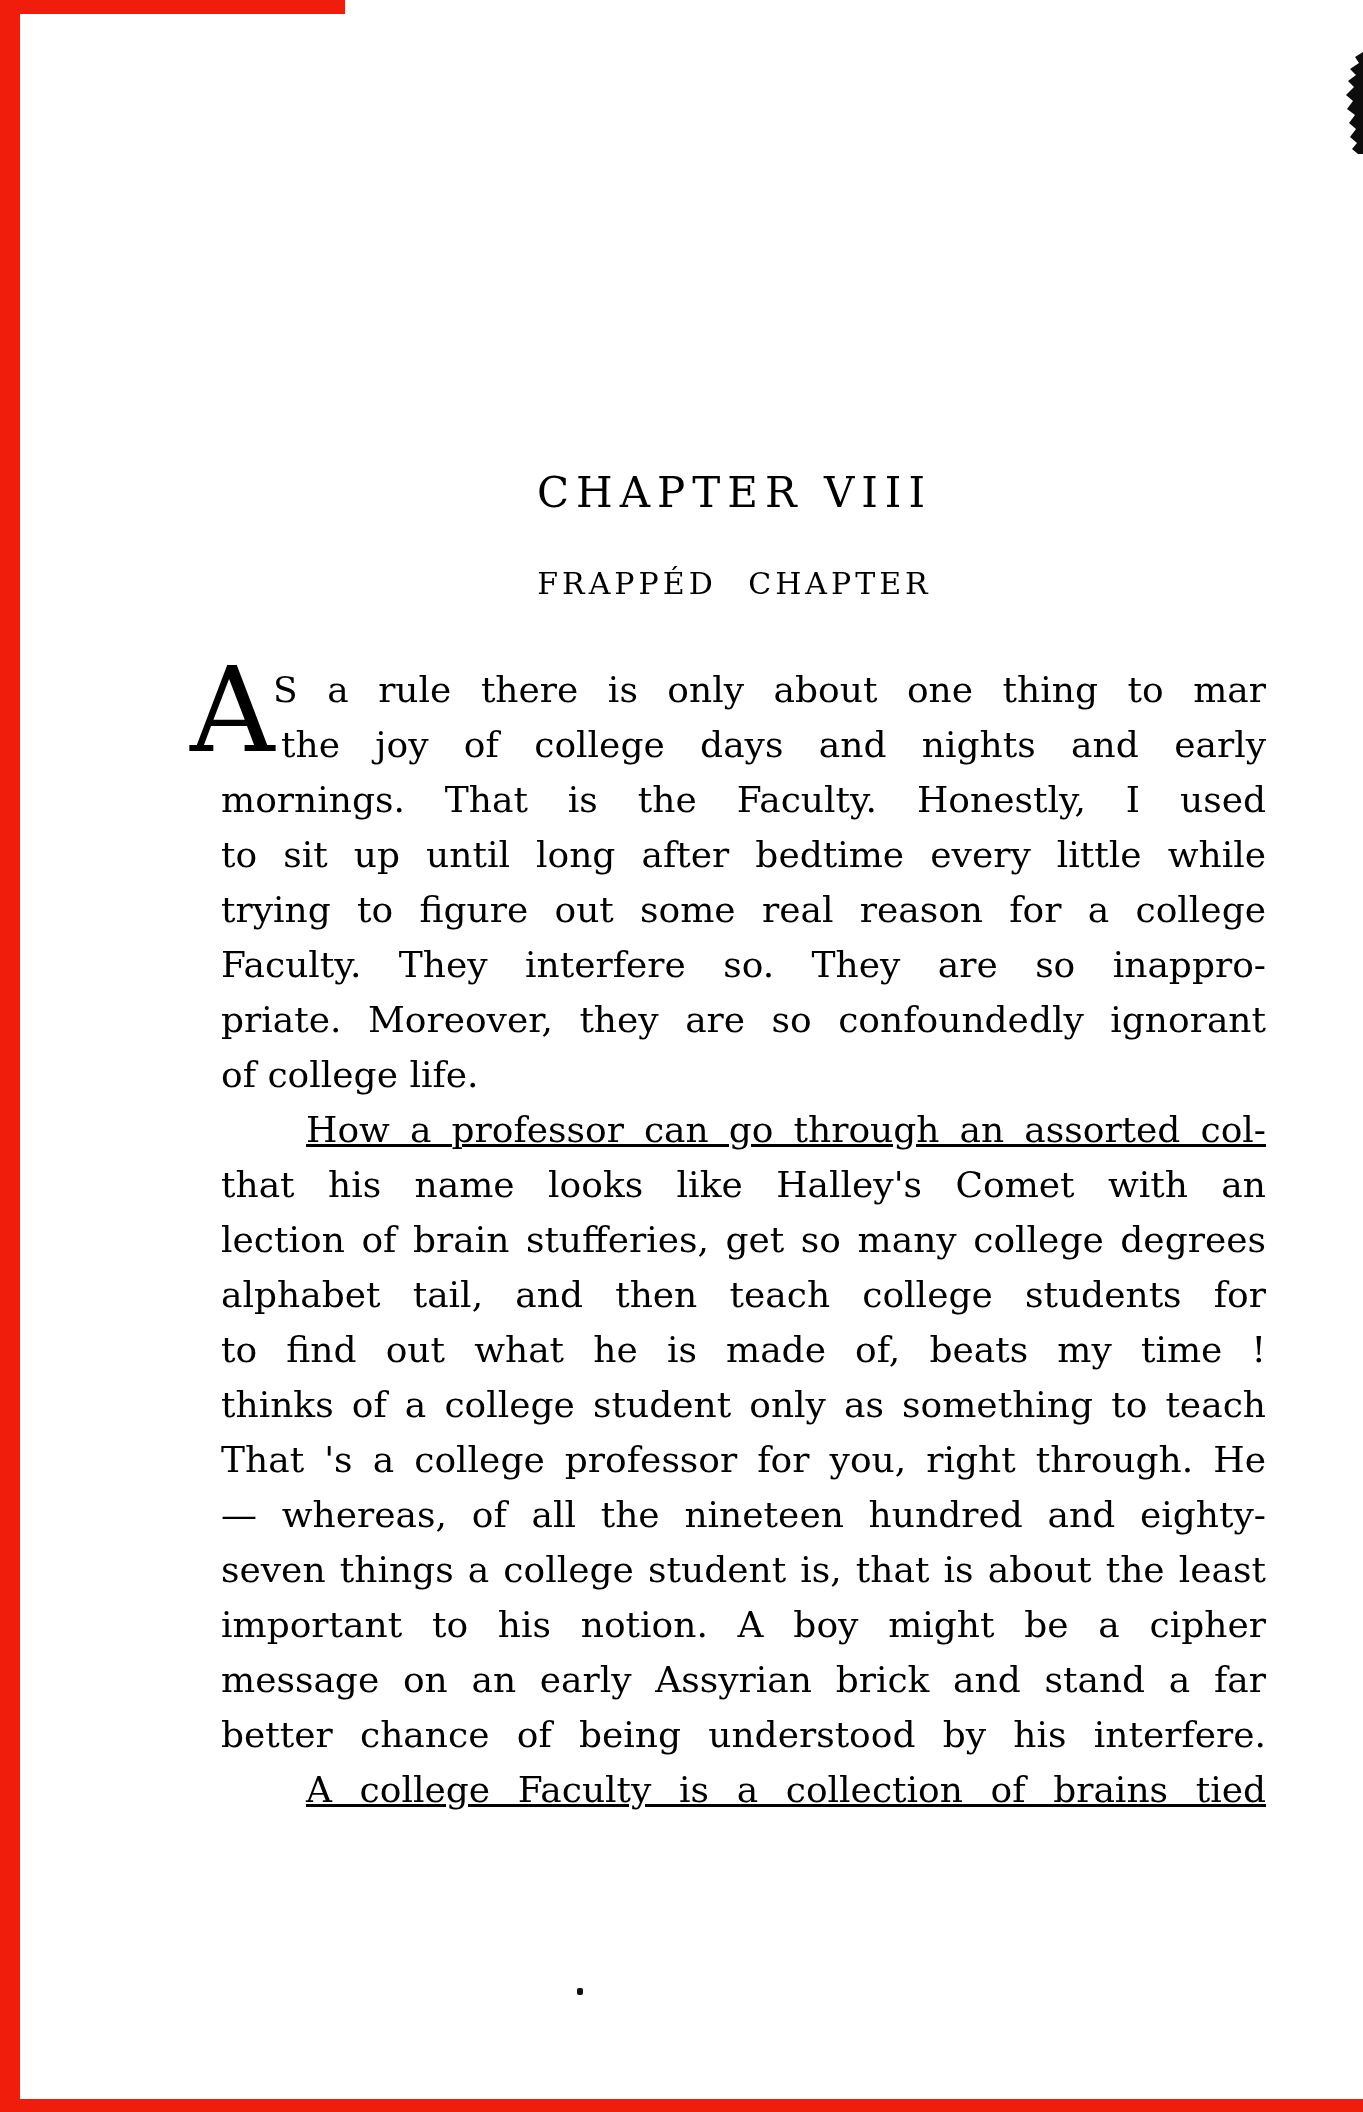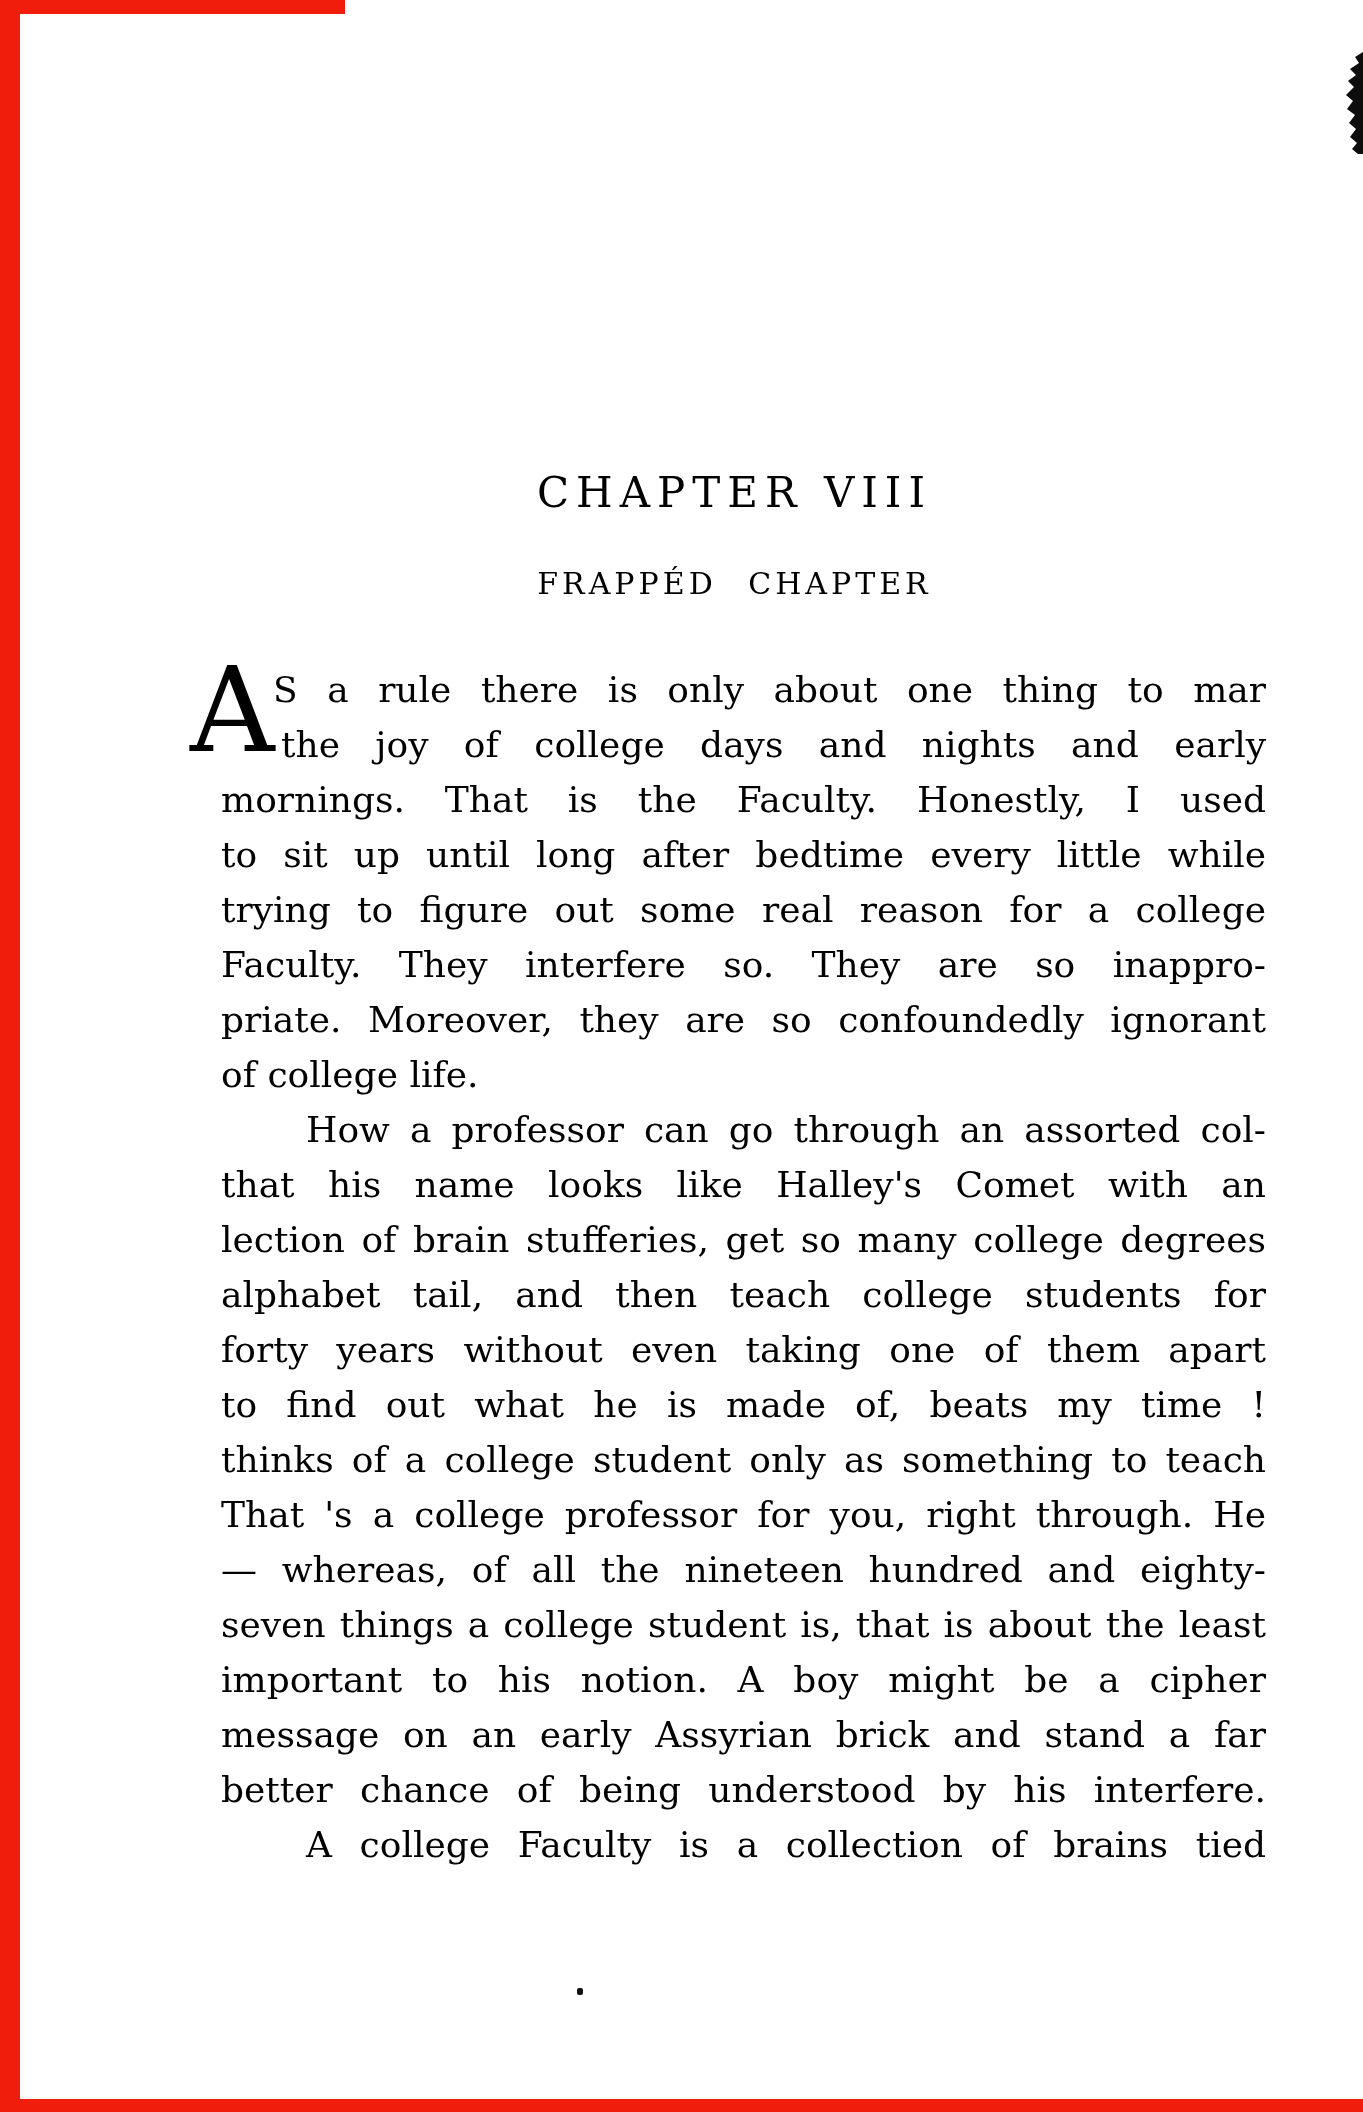--- a/index.html
+++ b/index.html
@@ -36,21 +36,21 @@
     text-align:justify;text-align-last:justify;
     white-space:nowrap;
   }
   .text-block .line.no-just{text-align-last:left;}
   .drop-cap{
     position:absolute;left:190px;top:652px;
     font-size:117px;line-height:1;
   }
   .pad-cap-1{padding-left:52px;}
   .pad-cap-2{padding-left:60px;}
-  .indent{padding-left:85px;}
+  .indent{padding-left:85px;text-decoration:underline;}
   
   .ink-speck{
     position:absolute;left:577px;top:1988px;width:6px;height:7px;
     background:#111;border-radius:2px;
   }
   .feather-artifact{
     position:absolute;right:0;top:52px;width:20px;height:102px;
   }
 </style>
 </head>
@@ -76,21 +76,20 @@
       <div class="line">mornings. That is the Faculty. Honestly, I used</div>
       <div class="line">to sit up until long after bedtime every little while</div>
       <div class="line">trying to figure out some real reason for a college</div>
       <div class="line">Faculty. They interfere so. They are so inappro-</div>
       <div class="line">priate. Moreover, they are so confoundedly ignorant</div>
       <div class="line no-just">of college life.</div>
       <div class="line indent">How a professor can go through an assorted col-</div>
       <div class="line">that his name looks like Halley's Comet with an</div>
       <div class="line">lection of brain stufferies, get so many college degrees</div>
       <div class="line">alphabet tail, and then teach college students for</div>
-      <div class="line">forty years without even taking one of them apart</div>
       <div class="line">to find out what he is made of, beats my time !</div>
       <div class="line">thinks of a college student only as something to teach</div>
       <div class="line">That 's a college professor for you, right through. He</div>
       <div class="line">— whereas, of all the nineteen hundred and eighty-</div>
       <div class="line">seven things a college student is, that is about the least</div>
       <div class="line">important to his notion. A boy might be a cipher</div>
       <div class="line">message on an early Assyrian brick and stand a far</div>
       <div class="line">better chance of being understood by his interfere.</div>
       <div class="line indent">A college Faculty is a collection of brains tied</div>
     </div>

